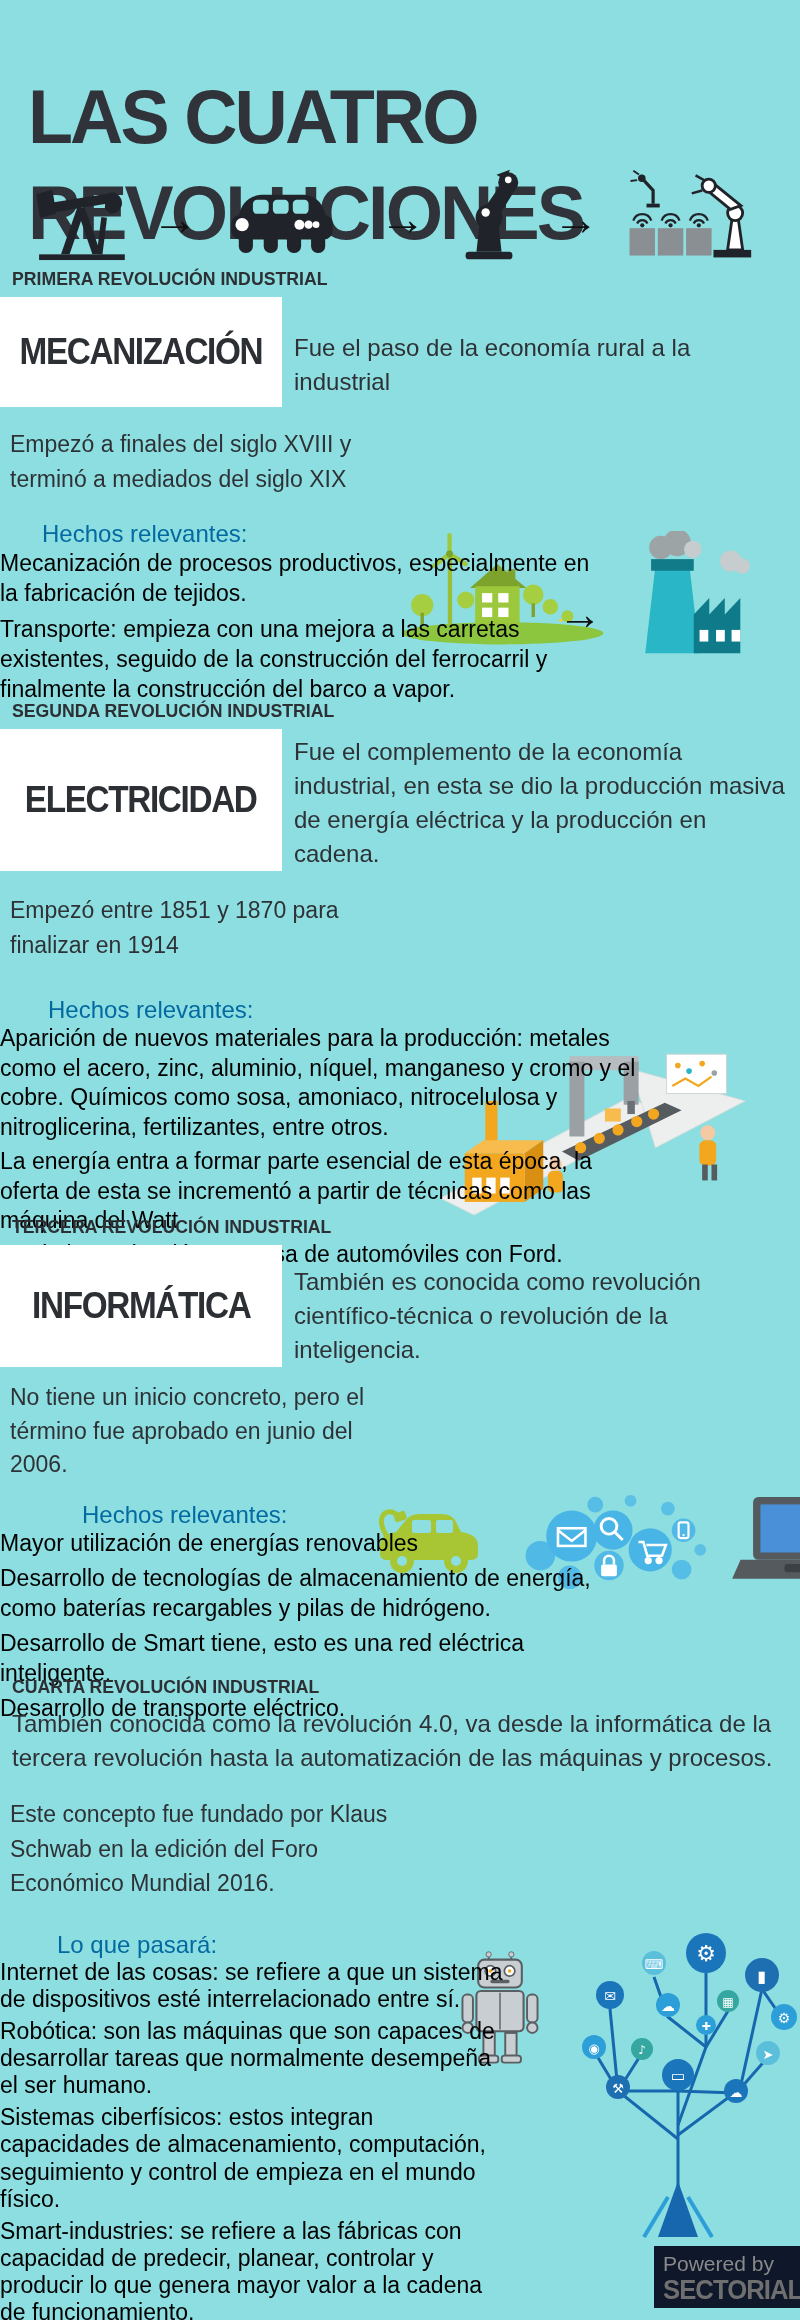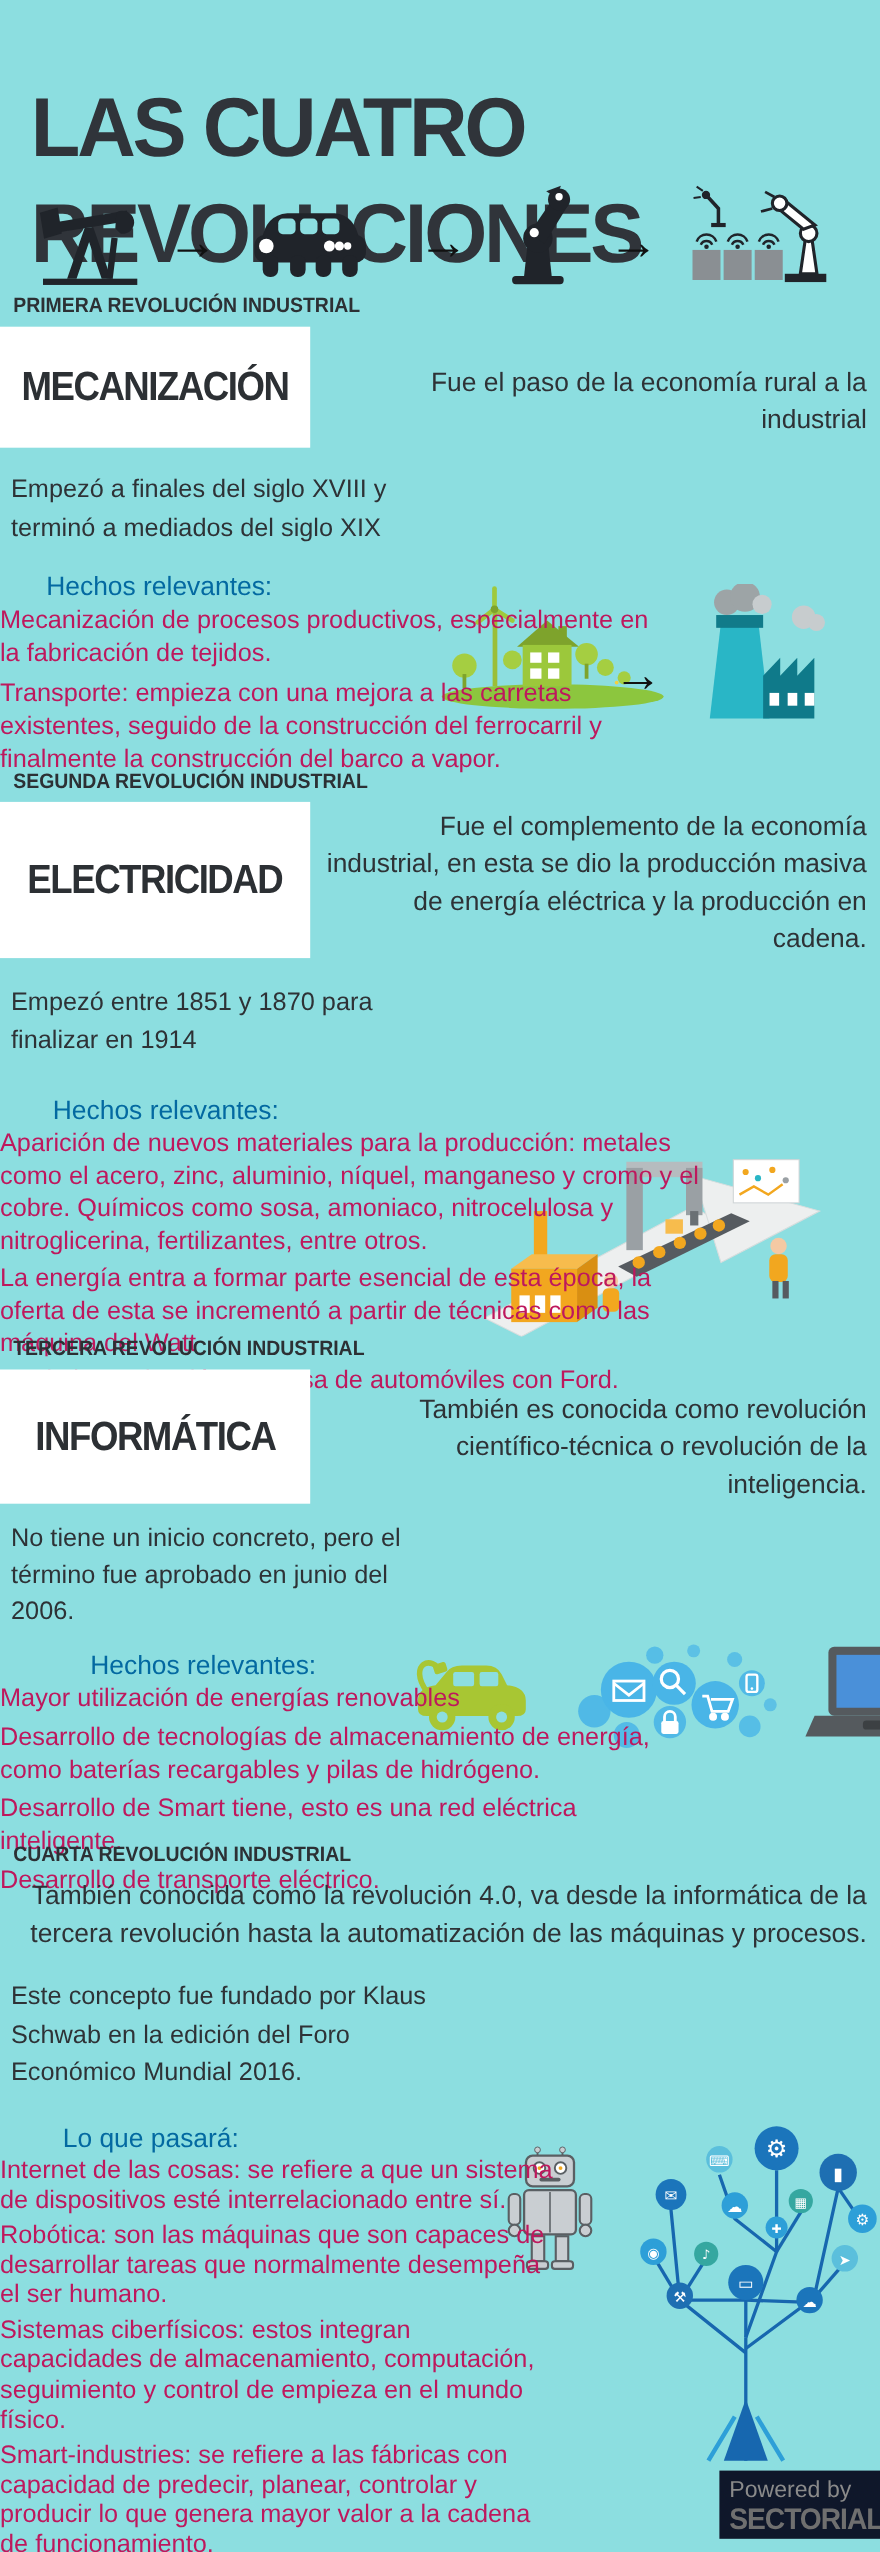--- a/index.html
+++ b/index.html
@@ -14,29 +14,29 @@
   .icon-row .ic{position:absolute;bottom:8px;}
   .flow-arrow{position:absolute;font-size:46px;font-weight:bold;color:#111;top:14px;}
 
   
   .sec{position:absolute;left:0;right:0;}
   .sec-label{font-size:19px;font-weight:bold;color:#2c3034;margin:0 0 7px 12px;
       letter-spacing:0;transform:scaleX(.93);transform-origin:left;white-space:nowrap;}
   .sec-head{display:flex;align-items:stretch;}
   .name-box{width:282px;min-height:110px;background:#fff;display:flex;align-items:center;justify-content:center;flex:none;}
   .name-box .nm{font-size:37px;font-weight:bold;letter-spacing:-1.5px;color:#2c3034;transform:scaleX(.9);white-space:nowrap;}
-  .sec-desc{flex:1;text-align:right;font-size:24px;line-height:1.42;color:#2E3236;padding:0 12px;}
+  .sec-desc{flex:1;text-align:left;font-size:24px;line-height:1.42;color:#2E3236;padding:0 12px;}
   .d1{padding-top:34px;} .d2{padding-top:6px;} .d3{padding-top:20px;} .d4{padding-top:2px;}
   .sec-body{position:relative;}
   .left-note{width:380px;padding:16px 0 0 10px;font-size:23px;line-height:1.5;color:#2E3236;}
   .facts-title{font-size:24px;color:#0369a1;}
   .illus{position:absolute;}
 
   
-  ul.bullets{list-style:none;margin:0;padding:0;color:#be185d;}
+  ul.bullets{list-style:none;margin:0;padding:0;color:#000000;}
   ul.bullets li{position:relative;margin-bottom:5px;}
   ul.bullets li::before{content:"\2022";position:absolute;left:-22px;top:1px;font-size:.85em;}
   .b1{margin:10px 0 0 97px;width:600px;font-size:23px;line-height:1.32;}
   .b2{margin:12px 0 0 72px;width:645px;font-size:23px;line-height:1.28;}
   .b3{margin:14px 0 0 80px;width:640px;font-size:23px;line-height:1.3;}
   .b4{margin:14px 0 0 87px;width:505px;font-size:23px;line-height:1.18;}
   .b4 li{margin-bottom:4px;}
 
   
   #sec1{top:268px;} #sec2{top:700px;} #sec3{top:1216px;} #sec4{top:1676px;}

